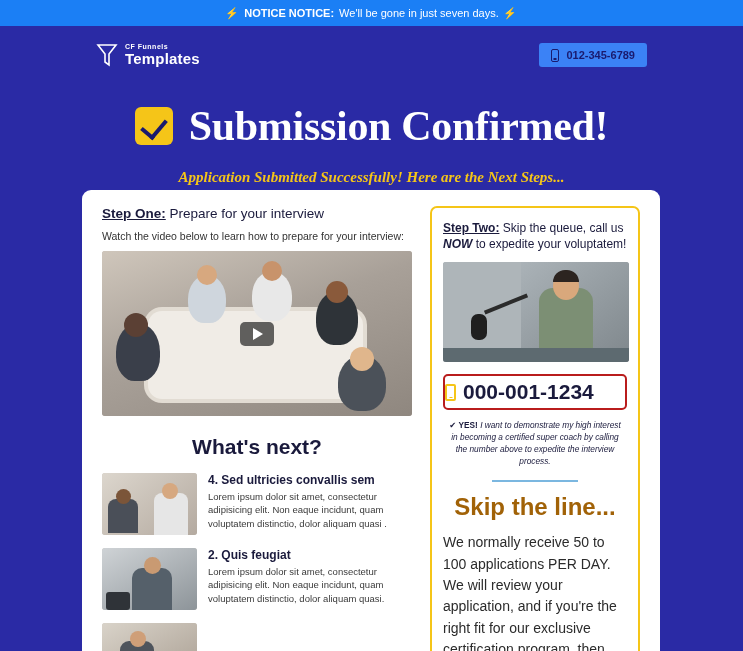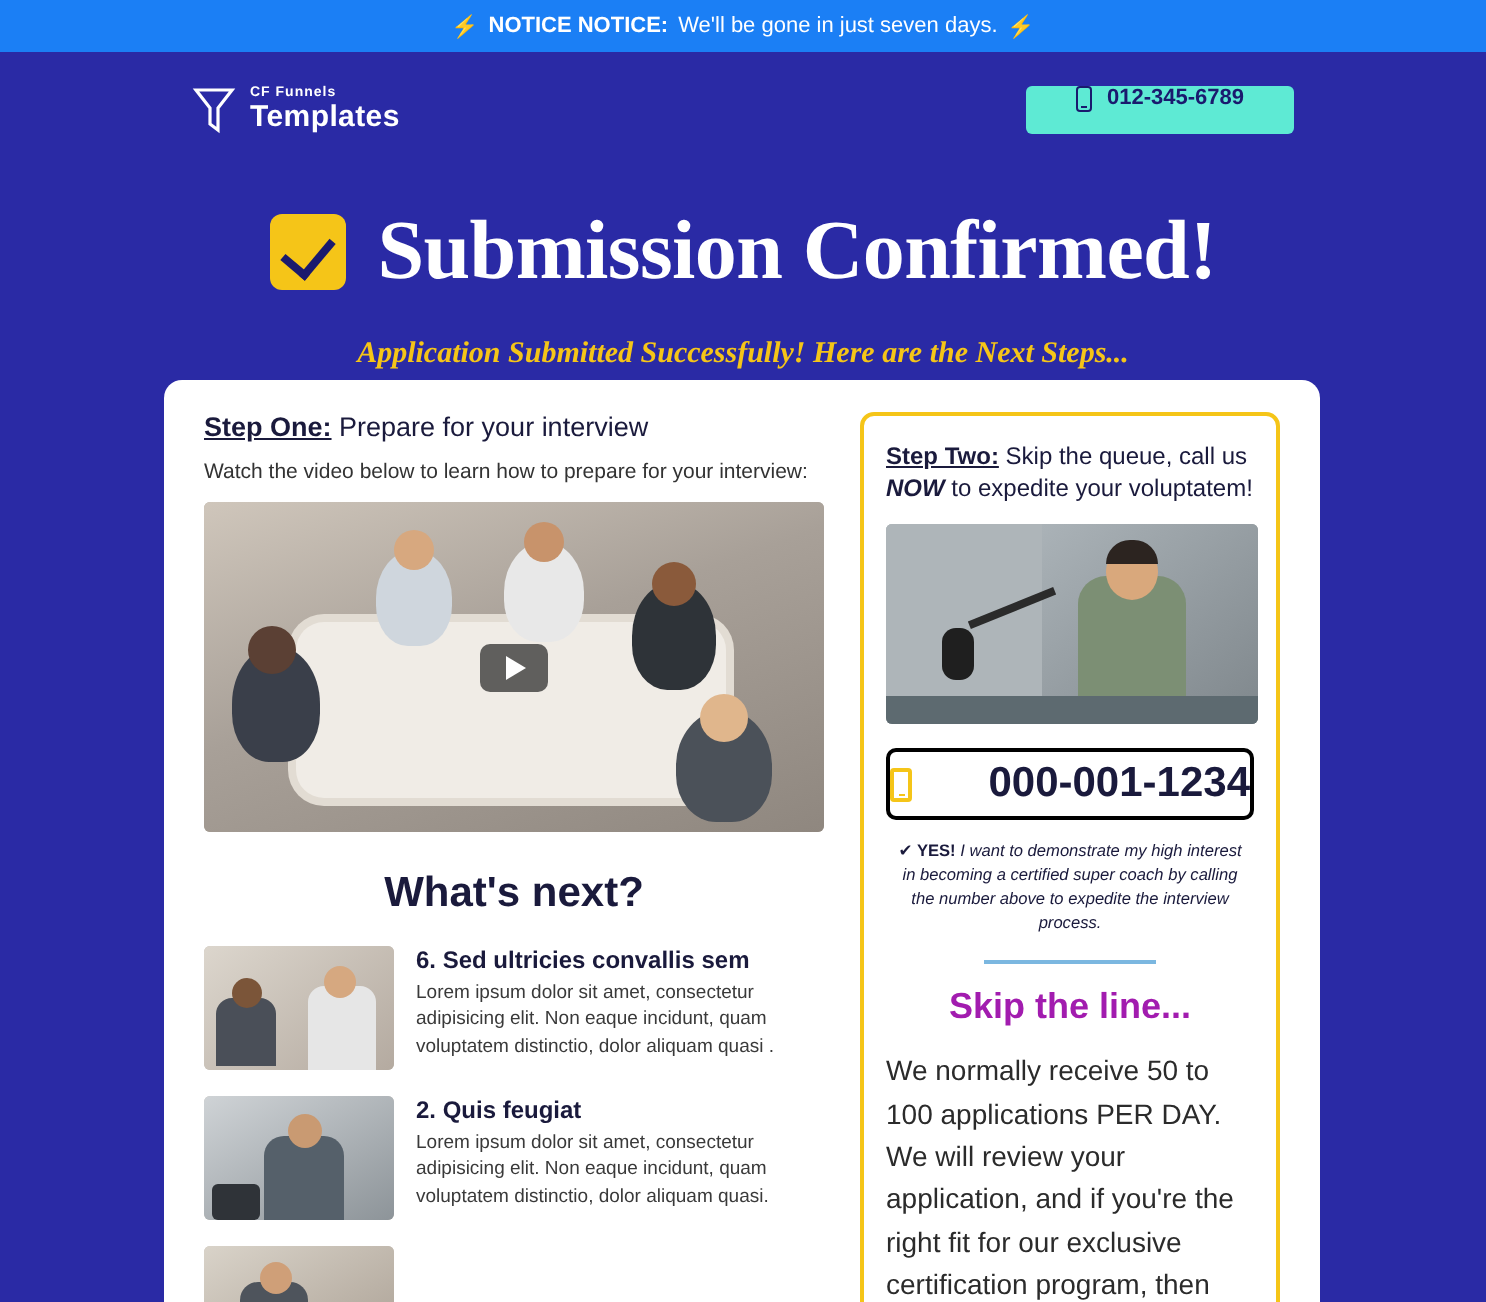--- a/index.html
+++ b/index.html
@@ -57,30 +57,30 @@
     letter-spacing: .5px;
     font-weight: bold;
   }
   .logo-bottom {
     color: #ffffff;
     font-size: 15px;
     font-weight: bold;
     letter-spacing: .2px;
   }
   .phone-btn {
-    background: #5eead4;
+    background: #3b82f6;
     color: #1a1a6e;
     border: none;
     border-radius: 3px;
     height: 24px;
-    padding: 0 25px;
+    padding: 0 12px;
     font-size: 11px;
     font-weight: bold;
     display: flex;
-    align-items: flex-start;
+    align-items: center;
     gap: 7px;
     cursor: pointer;
   }
   .phone-glyph {
     width: 8px; height: 13px;
     border: 1.4px solid #1a1a6e;
     border-radius: 2px;
     display: inline-block;
     position: relative;
   }
@@ -259,26 +259,26 @@
   .r-photo {
     width: 186px; height: 100px;
     border-radius: 3px;
     overflow: hidden;
     position: relative;
     background: #9aa2a6;
     margin-bottom: 12px;
   }
 
   .r-phone {
-    border: 2px solid #000000;
+    border: 2px solid #b91c1c;
     border-radius: 5px;
     height: 36px;
     display: flex;
     align-items: center;
-    justify-content: space-between;
+    justify-content: flex-start;
     gap: 7px;
     color: #1a1a3c;
     font-size: 21px;
     font-weight: bold;
     cursor: pointer;
   }
   .r-phone .phone-glyph {
     width: 11px; height: 17px;
     border: 2px solid #f5c518;
   }
@@ -297,23 +297,23 @@
   .r-yes .tick { font-style: normal; }
 
   .r-divider {
     width: 86px;
     height: 2px;
     background: #7bb7e0;
     margin: 13px auto 0 auto;
   }
   .r-skip {
     text-align: center;
-    font-size: 18px;
-    font-weight: bold;
-    color: #a21caf;
+    font-size: 24px;
+    font-weight: bold;
+    color: #a16207;
     margin: 11px 0 11px 0;
   }
   .r-para {
     font-size: 14px;
     line-height: 1.52;
     color: #2b2b2b;
     margin-bottom: 10px;
   }
 </style>
 </head>
@@ -382,21 +382,21 @@
 
       <div class="item">
         <div class="item-thumb">
           <div style="position:absolute;inset:0;background:linear-gradient(140deg,#dcd6cd,#b4aaa0);"></div>
           <div style="position:absolute;left:6px;top:26px;width:30px;height:34px;background:#4a4f58;border-radius:8px 8px 0 0;"></div>
           <div style="position:absolute;left:14px;top:16px;width:15px;height:15px;background:#7b5539;border-radius:50%;"></div>
           <div style="position:absolute;left:52px;top:20px;width:34px;height:42px;background:#e6e6e6;border-radius:8px 8px 0 0;"></div>
           <div style="position:absolute;left:60px;top:10px;width:16px;height:16px;background:#d6a880;border-radius:50%;"></div>
         </div>
         <div class="item-body">
-          <div class="item-title">6. Sed ultricies convallis sem</div>
+          <div class="item-title">4. Sed ultricies convallis sem</div>
           <div class="item-text">Lorem ipsum dolor sit amet, consectetur adipisicing elit. Non eaque incidunt, quam voluptatem distinctio, dolor aliquam quasi .</div>
         </div>
       </div>
 
       <div class="item">
         <div class="item-thumb">
           <div style="position:absolute;inset:0;background:linear-gradient(150deg,#cfd3d6,#8d9499);"></div>
           <div style="position:absolute;left:30px;top:20px;width:40px;height:42px;background:#55606a;border-radius:10px 10px 0 0;"></div>
           <div style="position:absolute;left:42px;top:9px;width:17px;height:17px;background:#c99a72;border-radius:50%;"></div>
           <div style="position:absolute;left:4px;top:44px;width:24px;height:18px;background:#2f3338;border-radius:3px;"></div>

